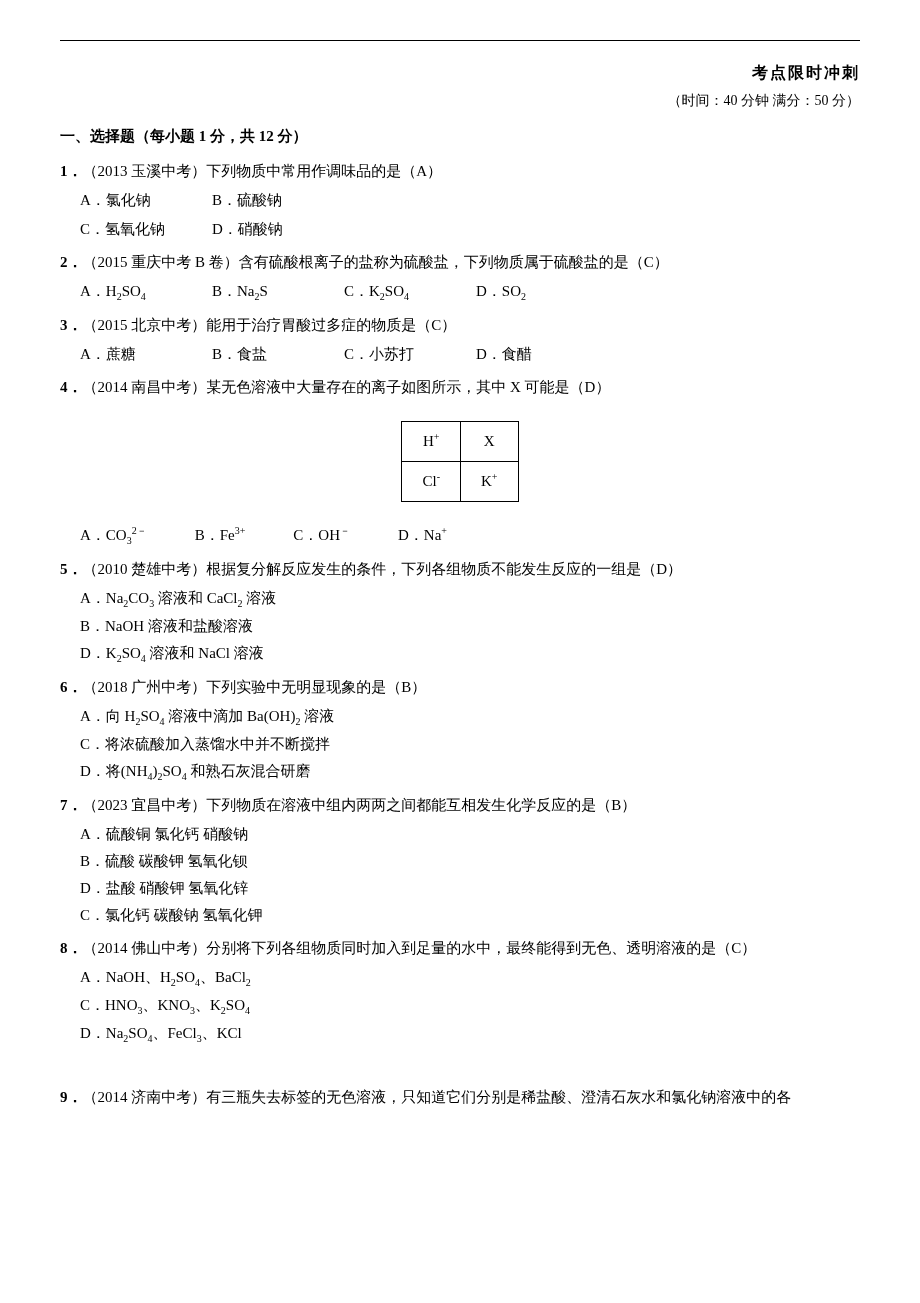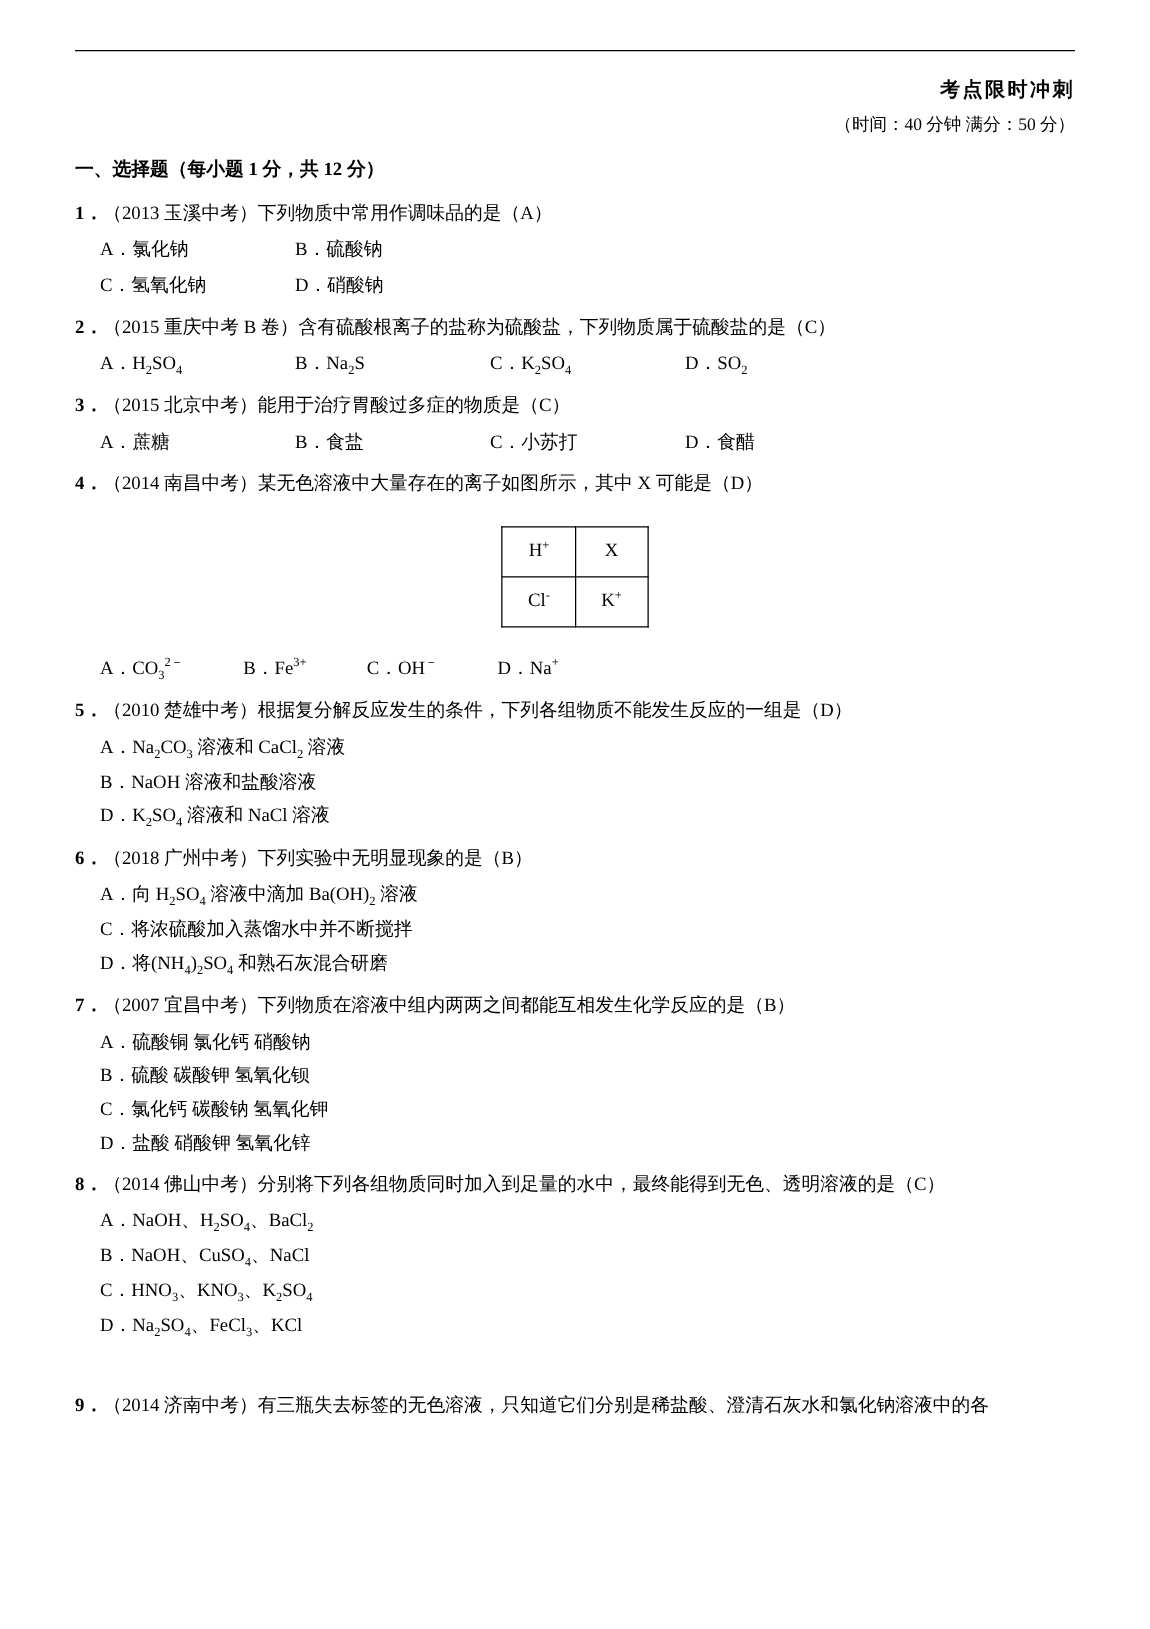--- a/index.html
+++ b/index.html
@@ -43,21 +43,21 @@
       margin-bottom: 6px;
     }
     .question-text {
       margin-bottom: 2px;
     }
     .options {
       margin-left: 20px;
     }
     .option-row {
       display: flex;
-      gap: 36px;
+      gap: 12px;
       margin-bottom: 2px;
     }
     .option-item {
       min-width: 120px;
     }
     sup {
       font-size: 10px;
       vertical-align: super;
     }
     sub {
@@ -185,37 +185,36 @@
   </div>
   <div class="options">
     <div>A．向 H<sub>2</sub>SO<sub>4</sub> 溶液中滴加 Ba(OH)<sub>2</sub> 溶液</div>
     <div>C．将浓硫酸加入蒸馏水中并不断搅拌</div>
     <div>D．将(NH<sub>4</sub>)<sub>2</sub>SO<sub>4</sub> 和熟石灰混合研磨</div>
   </div>
 </div>
 
 <div class="question-block">
   <div class="question-text">
-    <strong>7．</strong><span>（2007 宜昌中考）下列物质在溶液中组内两两之间都能互相发生化学反应的是（B）</span>
+    <strong>7．</strong><span>（2023 宜昌中考）下列物质在溶液中组内两两之间都能互相发生化学反应的是（B）</span>
   </div>
   <div class="options">
     <div>A．硫酸铜  氯化钙  硝酸钠</div>
     <div>B．硫酸  碳酸钾  氢氧化钡</div>
+    <div>D．盐酸  硝酸钾  氢氧化锌</div>
     <div>C．氯化钙  碳酸钠  氢氧化钾</div>
-    <div>D．盐酸  硝酸钾  氢氧化锌</div>
   </div>
 </div>
 
 <div class="question-block">
   <div class="question-text">
     <strong>8．</strong><span>（2014 佛山中考）分别将下列各组物质同时加入到足量的水中，最终能得到无色、透明溶液的是（C）</span>
   </div>
   <div class="options">
     <div>A．NaOH、H<sub>2</sub>SO<sub>4</sub>、BaCl<sub>2</sub></div>
-    <div>B．NaOH、CuSO<sub>4</sub>、NaCl</div>
     <div>C．HNO<sub>3</sub>、KNO<sub>3</sub>、K<sub>2</sub>SO<sub>4</sub></div>
     <div>D．Na<sub>2</sub>SO<sub>4</sub>、FeCl<sub>3</sub>、KCl</div>
   </div>
 </div>
 
 <div style="height: 30px;"></div>
 
 <div class="question-block">
   <div class="question-text">
     <strong>9．</strong><span>（2014 济南中考）有三瓶失去标签的无色溶液，只知道它们分别是稀盐酸、澄清石灰水和氯化钠溶液中的各</span>

